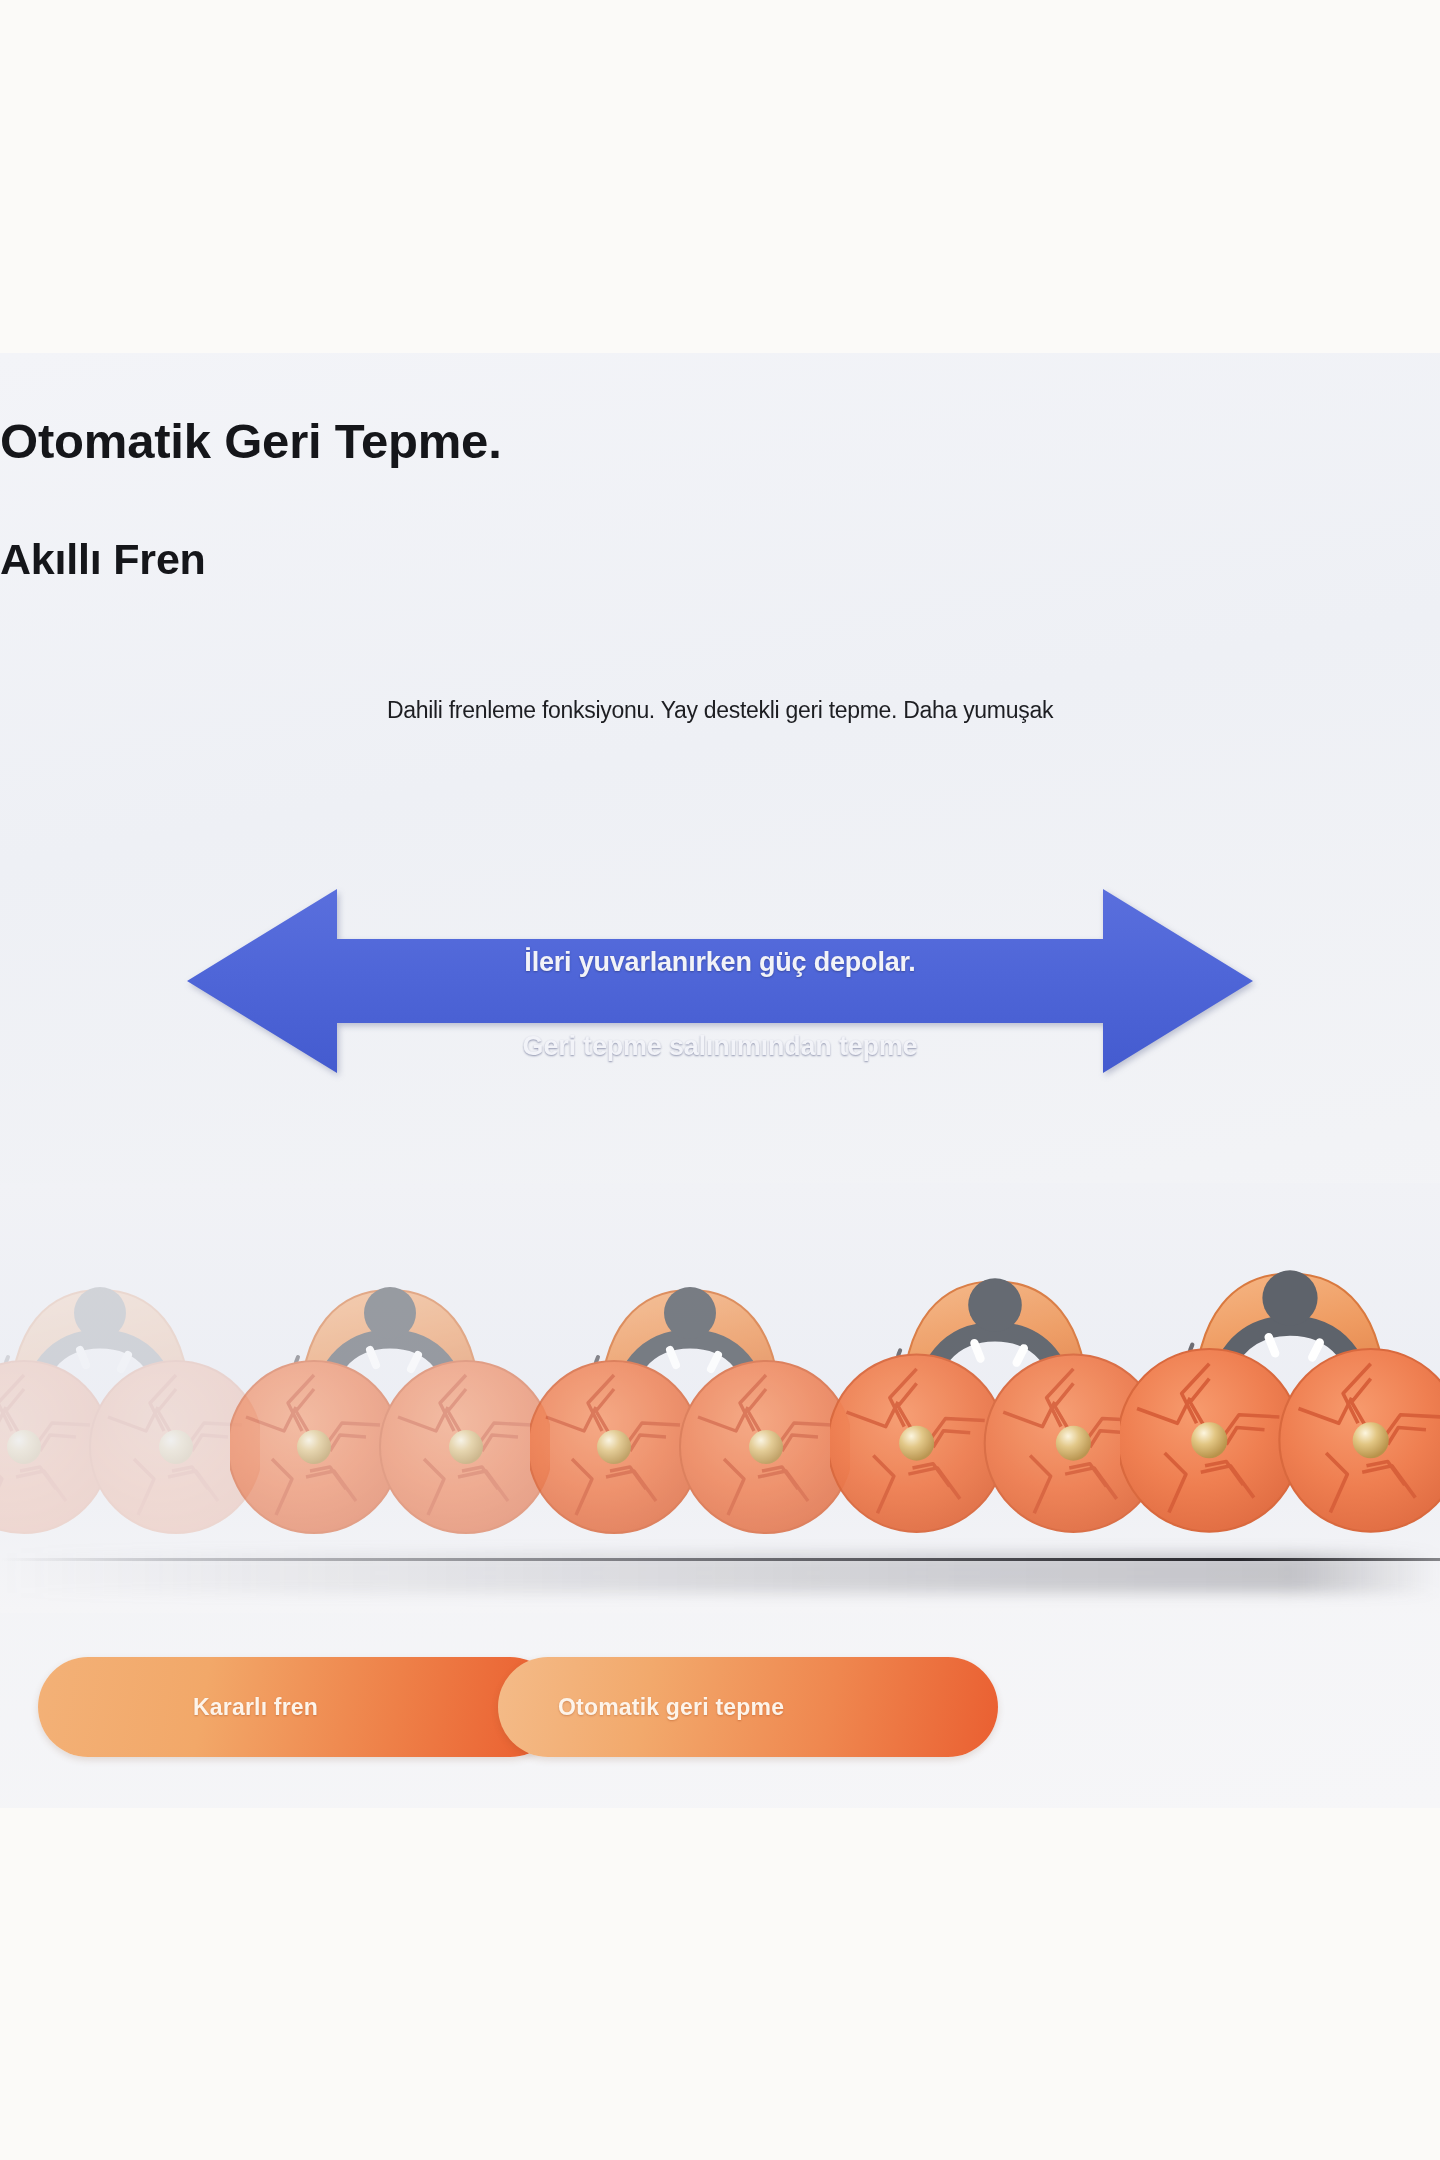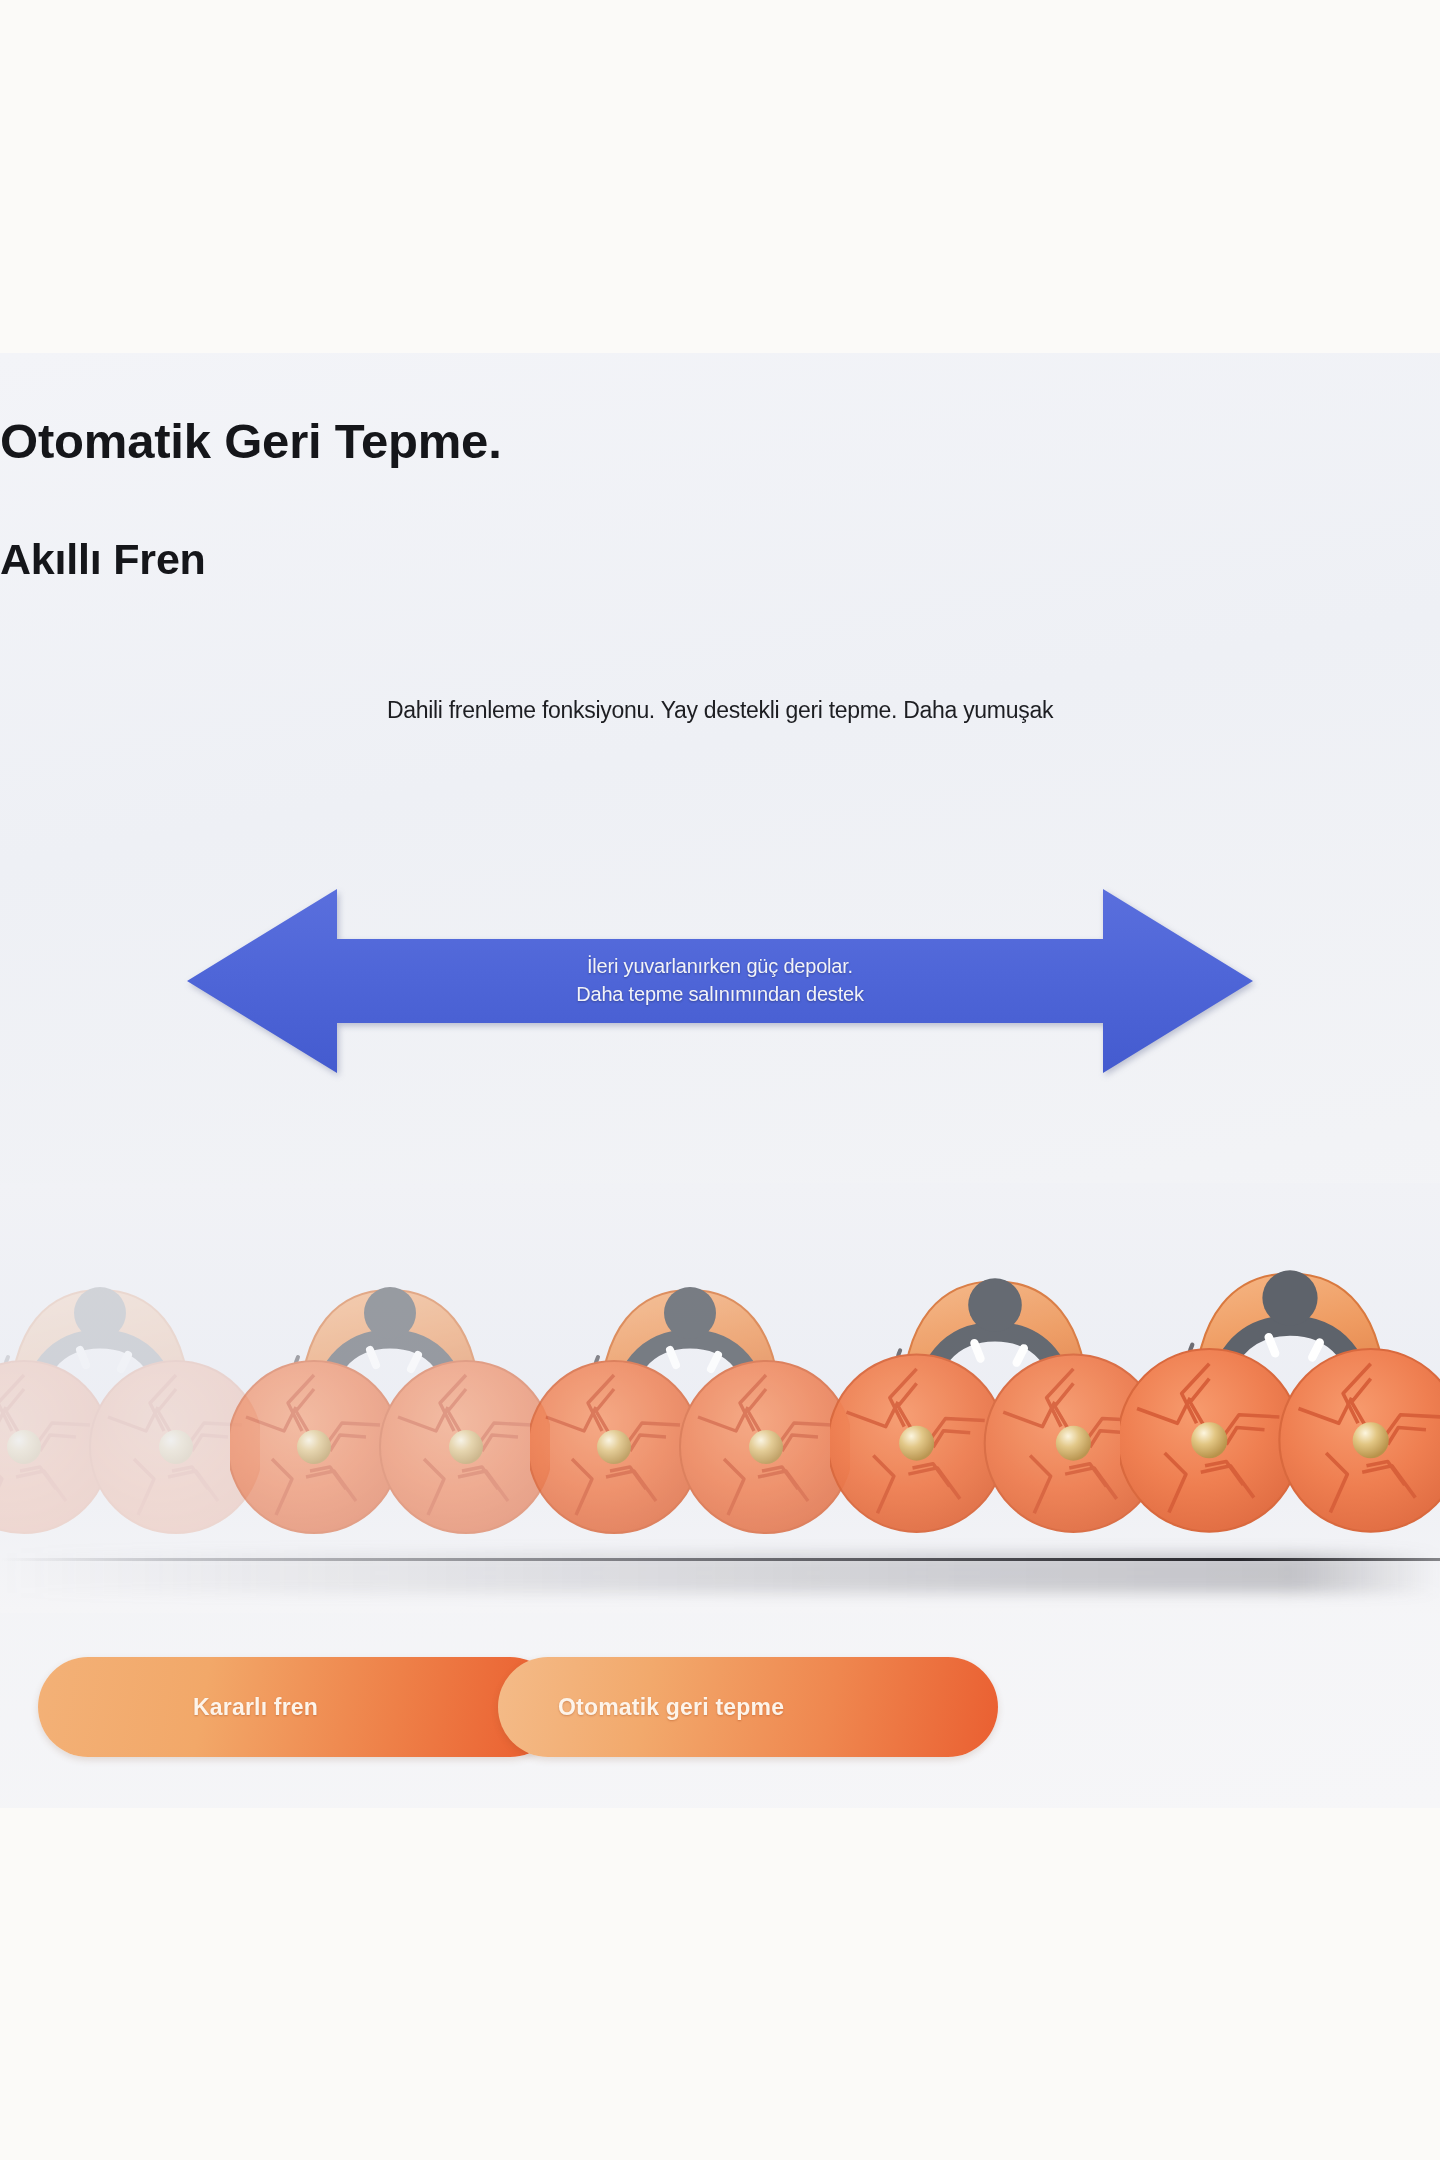--- a/index.html
+++ b/index.html
@@ -54,23 +54,24 @@
     position:absolute;left:187px;top:528px;width:1066px;height:200px;
   }
   .arrow-svg{display:block;width:1066px;height:200px;
     filter:drop-shadow(2px 3px 3px rgba(60,70,120,.30));}
   .arrow-text{
     position:absolute;left:0;top:0;width:1066px;height:200px;
     display:flex;flex-direction:column;align-items:center;justify-content:center;
     pointer-events:none;
   }
   .arrow-text div{
-    color:#f2f3f8;font-size:20px;font-weight:400;line-height:1.38;
+    color:#f2f3f8;font-size:27px;font-weight:700;line-height:1.38;
     text-shadow:0 1px 2px rgba(30,40,90,.45);
     letter-spacing:-.2px;
+    margin-top:47px;
   }
 
   
   .photo{
     position:absolute;left:0;top:830px;width:1440px;height:430px;
     overflow:hidden;
     background:linear-gradient(180deg,#f1f2f6 0%,#eceef4 55%,#f5f5f7 100%);
   }
   .floor{
     position:absolute;left:0;bottom:52px;width:1440px;height:3px;
@@ -135,21 +136,21 @@
           <linearGradient id="ag" x1="0" y1="0" x2="0" y2="1">
             <stop offset="0%" stop-color="#5a6fdd"></stop>
             <stop offset="45%" stop-color="#4f66d8"></stop>
             <stop offset="100%" stop-color="#445bcf"></stop>
           </linearGradient>
         </defs>
         <polygon fill="url(#ag)" points="0,100 150,8 150,58 916,58 916,8 1066,100 916,192 916,142 150,142 150,192"></polygon>
       </svg>
       <div class="arrow-text">
         <div>İleri yuvarlanırken güç depolar.</div>
-        <div>Daha tepme salınımından destek</div>
+        <div>Geri tepme salınımından tepme</div>
       </div>
     </div>
 
     <div class="photo">
       <div class="floor-shadow"></div>
       <div class="floor"></div>
 
       <svg class="unit" style="left:-60px;  opacity:.20; width:320px;height:290px;" viewBox="0 0 320 290">
         <use href="#roller"></use>
       </svg>

